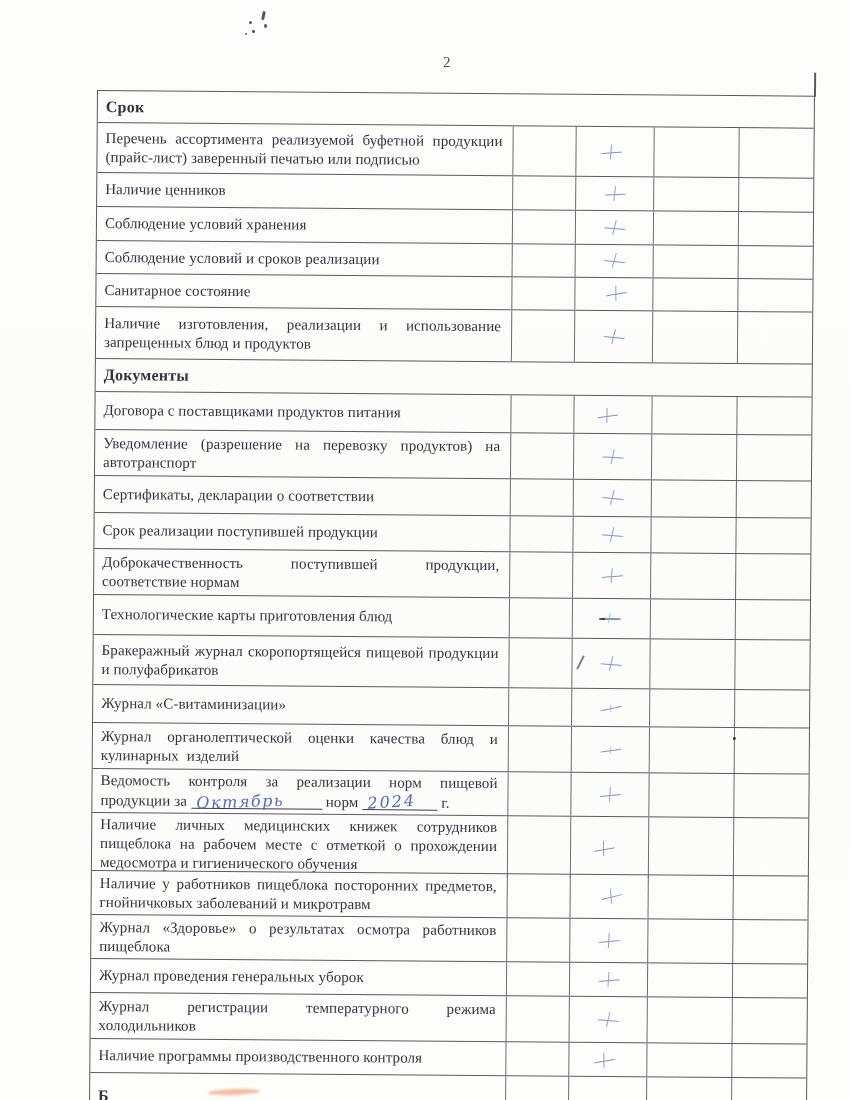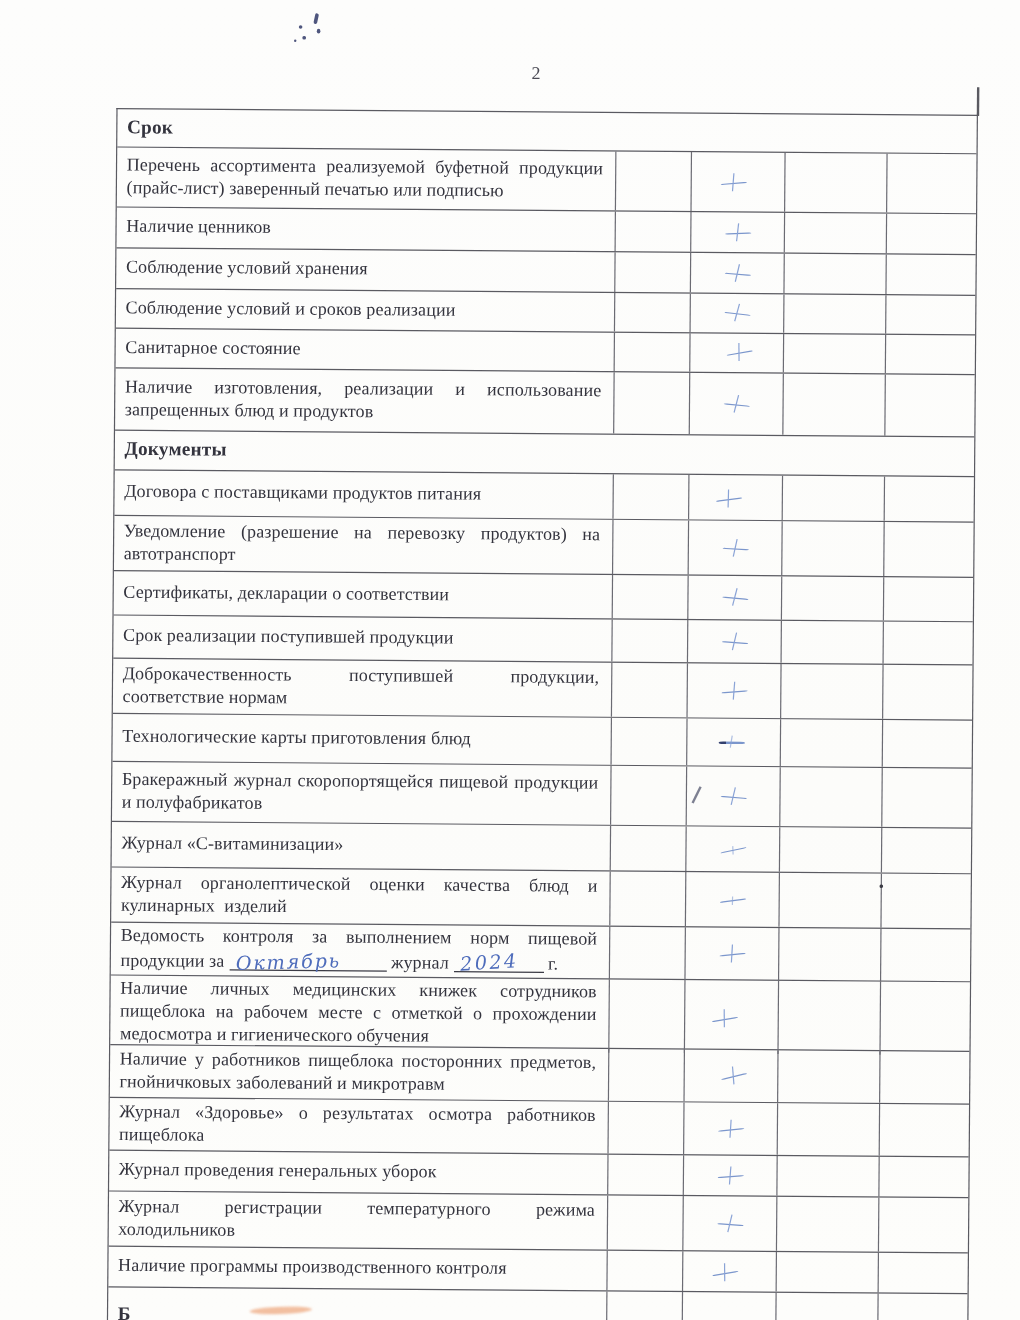--- a/index.html
+++ b/index.html
@@ -272,21 +272,21 @@
         </div>
         <div class="cell mark"></div>
         <div class="cell mark">
           <div class="plus dash" style="transform: rotate(-8deg) translateX(0px);"></div>
         </div>
         <div class="cell mark"></div>
         <div class="cell mark"></div>
       </div>
       <div class="row item" style="height: 44px;">
         <div class="cell text">
-          <span class="lbl"><span>Ведомость контроля за выполнением норм пищевой продукции за</span> <span class="blank month"><span class="hand">Октябрь</span></span> <span>журнал</span> <span class="blank year"><span class="hand year">2024</span></span> <span>г.</span></span>
+          <span class="lbl"><span>Ведомость контроля за реализации норм пищевой продукции за</span> <span class="blank month"><span class="hand">Октябрь</span></span> <span>норм</span> <span class="blank year"><span class="hand year">2024</span></span> <span>г.</span></span>
         </div>
         <div class="cell mark"></div>
         <div class="cell mark">
           <div class="plus" style="transform: rotate(-6deg) translateX(0px);"></div>
         </div>
         <div class="cell mark"></div>
         <div class="cell mark"></div>
       </div>
       <div class="row item" style="height: 58px;">
         <div class="cell text">

